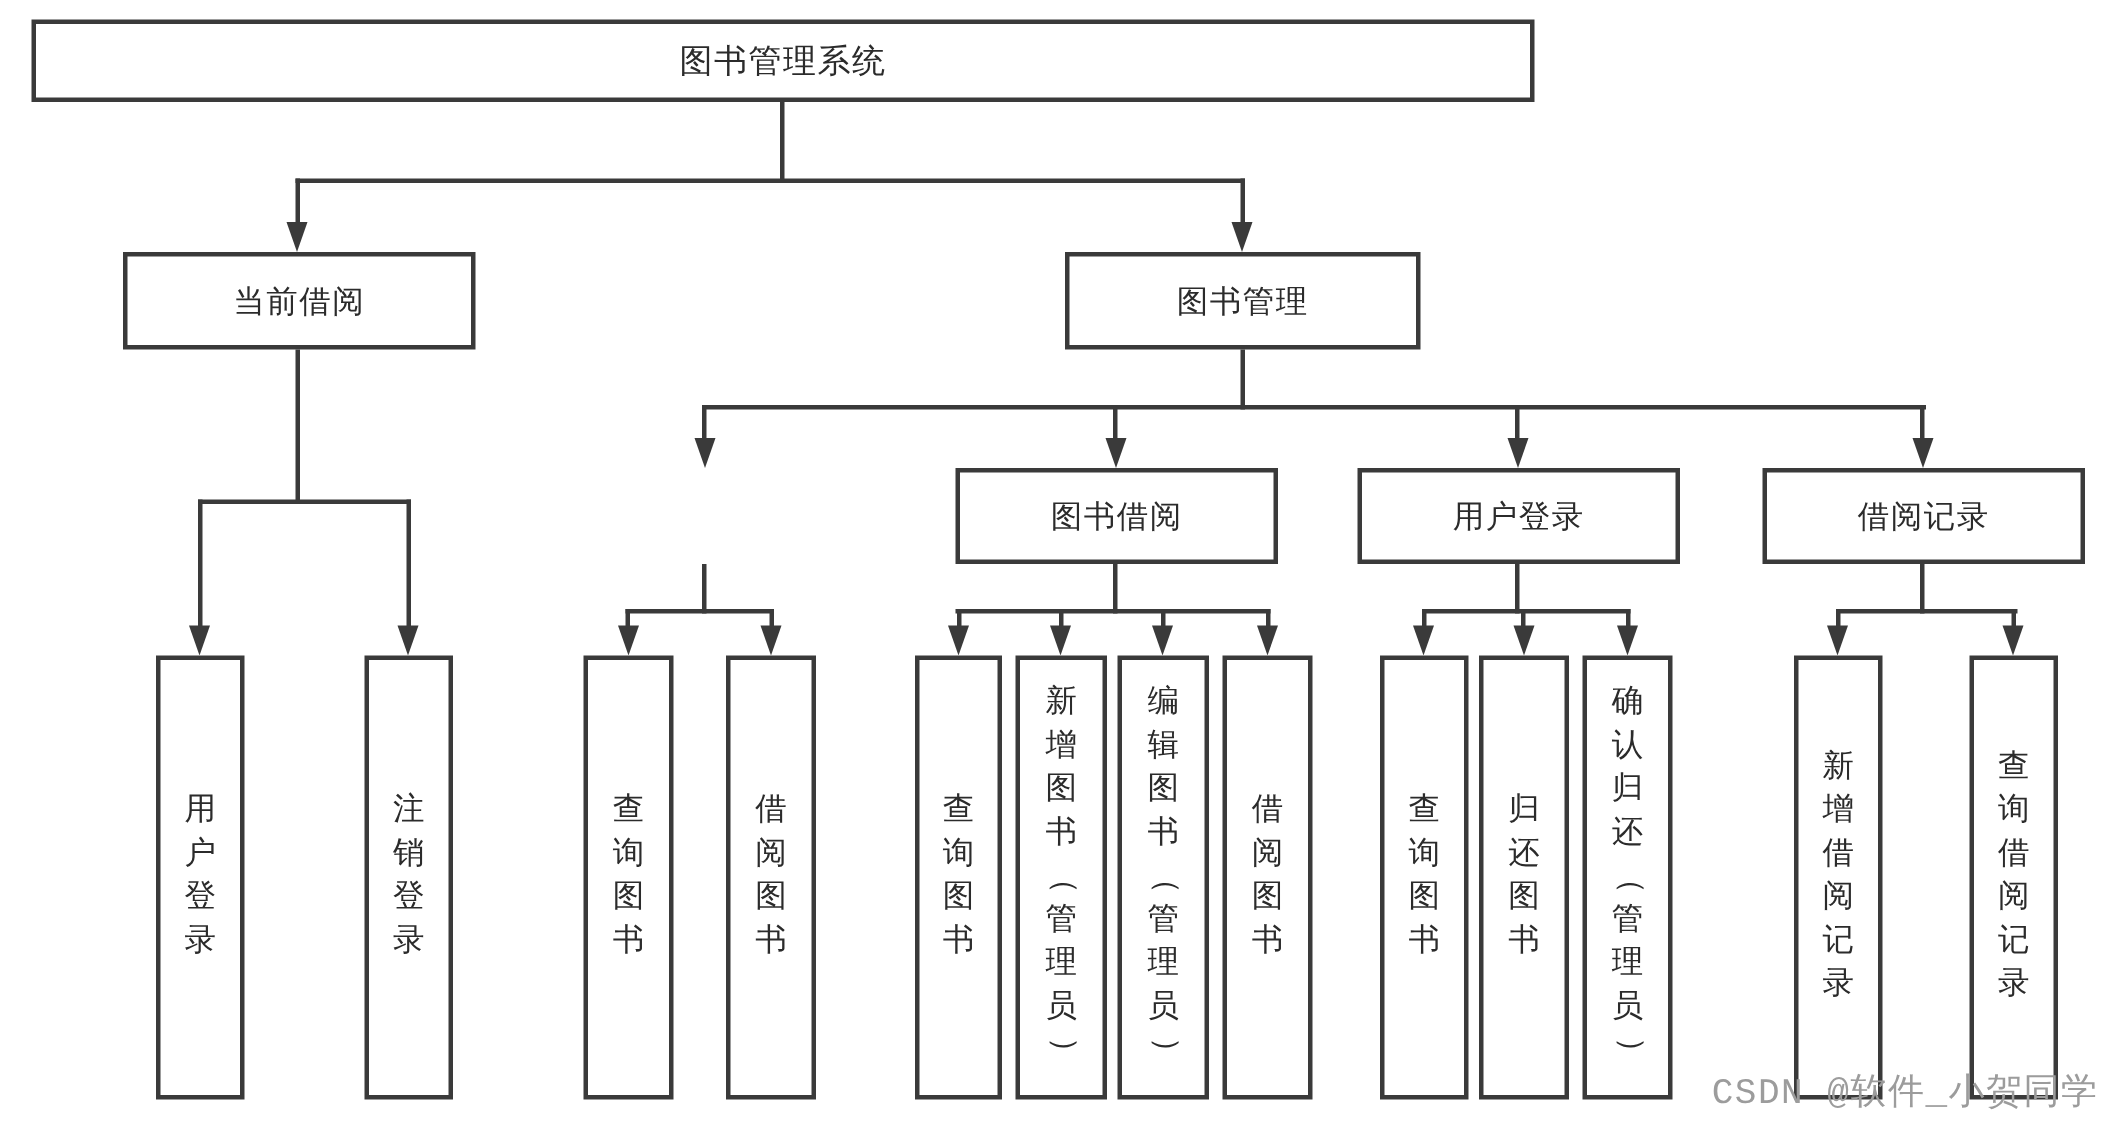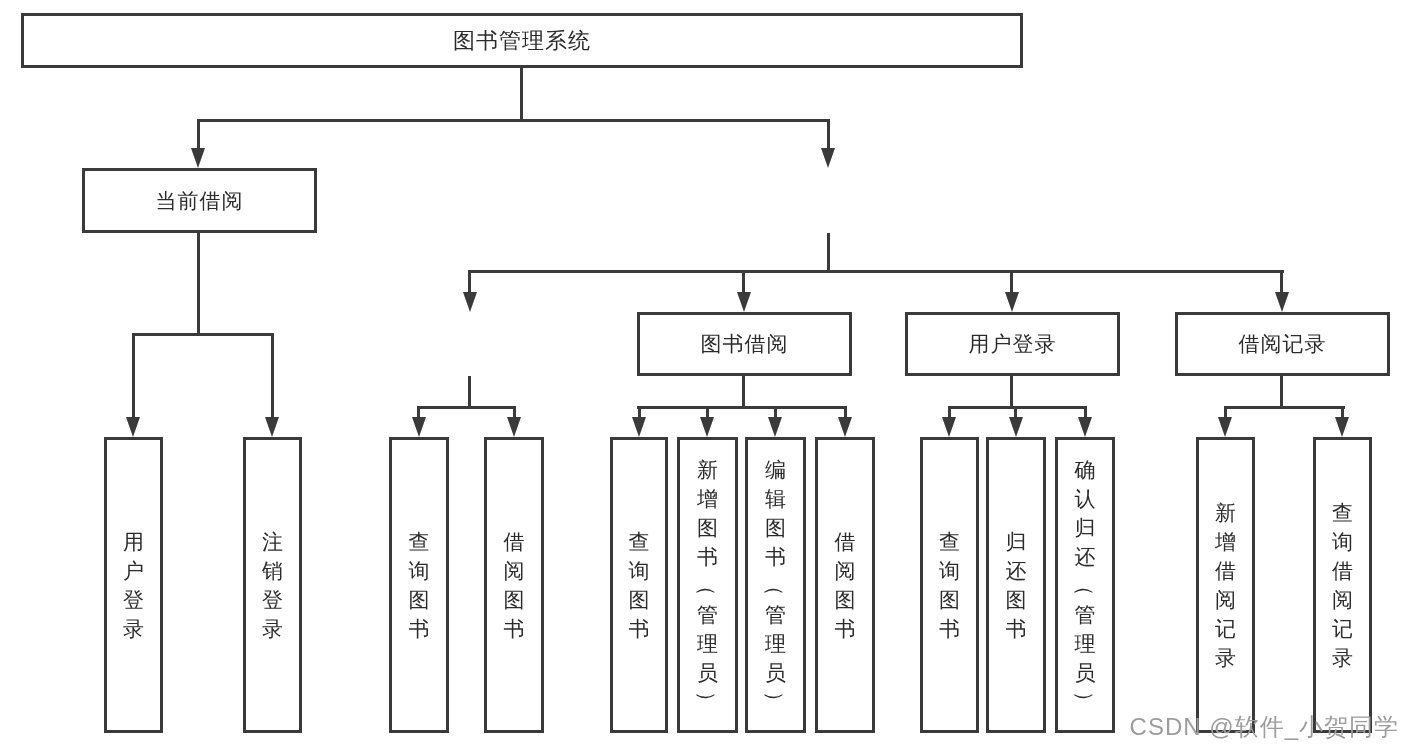--- a/index.html
+++ b/index.html
@@ -1,19 +1,19 @@
 <!DOCTYPE html>
 <html><head>
 <meta charset="utf-8">
 <style>
   html,body { margin:0; padding:0; background:#ffffff; }
   #canvas {
     position:relative; width:1405px; height:747px; overflow:hidden;
     background:#ffffff;
-    font-family:Liberation Sans, sans-serif;
+    font-family:Liberation Mono, monospace;
     color:#2b2b2b;
   }
   .node {
     position:absolute; box-sizing:border-box;
     background:#ffffff; border:3px solid #3a3a3a;
     display:flex; align-items:center; justify-content:center;
     font-size:21px; letter-spacing:1px;
   }
   .node.root { font-size:22px; }
   .vnode { flex-direction:column; letter-spacing:0; }
@@ -45,20 +45,23 @@
   <div class="vline" style="left:520px;top:68px;height:54px;"></div>
   <div class="hline" style="left:197px;top:119px;width:633px;"></div>
   <div class="vline" style="left:197px;top:119px;height:31px;"></div>
   <div class="arrow" style="left:191px;top:148px;"></div>
   <div class="vline" style="left:827px;top:119px;height:31px;"></div>
   <div class="arrow" style="left:821px;top:148px;"></div>
 
   <div class="node" style="left:82px;top:168px;width:235px;height:65px;">
     <span>当前借阅</span>
   </div>
+  <div class="node" style="left:710px;top:168px;width:237px;height:65px;">
+    <span>图书管理</span>
+  </div>
 
   <div class="vline" style="left:197px;top:233px;height:103px;"></div>
   <div class="hline" style="left:132px;top:333px;width:142px;"></div>
   <div class="vline" style="left:132px;top:333px;height:86px;"></div>
   <div class="arrow" style="left:126px;top:417px;"></div>
   <div class="vline" style="left:271px;top:333px;height:86px;"></div>
   <div class="arrow" style="left:265px;top:417px;"></div>
 
   <div class="vline" style="left:827px;top:233px;height:40px;"></div>
   <div class="hline" style="left:468px;top:270px;width:816px;"></div>

